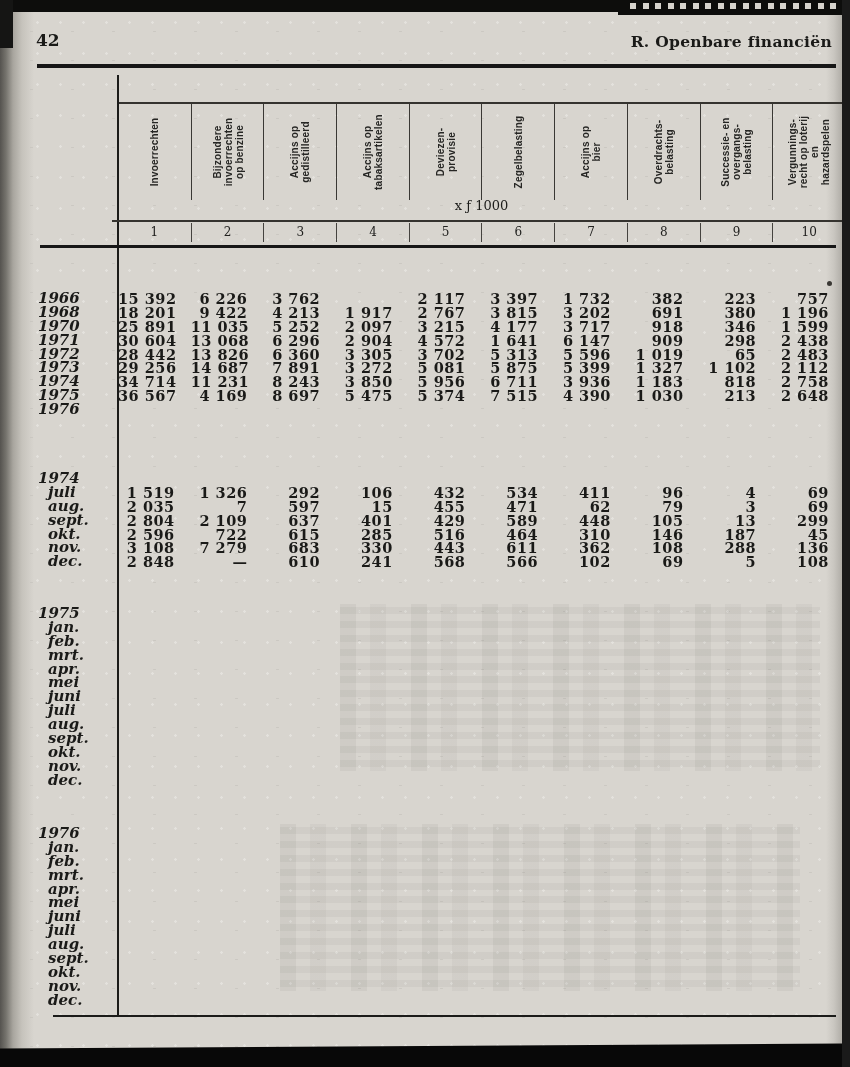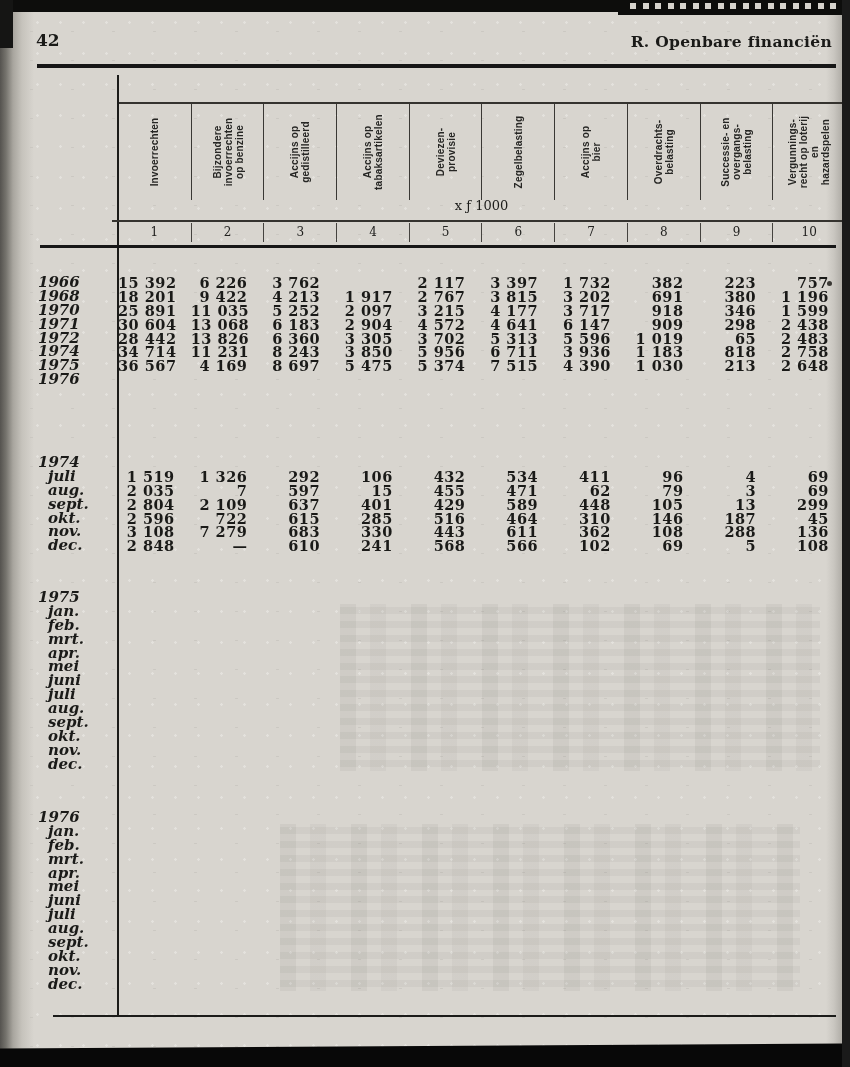--- a/index.html
+++ b/index.html
@@ -46,21 +46,21 @@
     white-space:pre-line;text-align:center;width:max-content;
     font:700 10px/11px "Liberation Sans",sans-serif;letter-spacing:.2px;color:#262624;}
   .unit{left:118px;top:198px;width:727px;text-align:center;
     font:400 13px/16px "DejaVu Serif",serif;color:#1d1d1b;}
   
   .colnum-row{left:118px;top:223px;width:727px;height:19px;display:grid;
     grid-template-columns:repeat(10,1fr);}
   .ncell{text-align:center;font:400 12px/19px "DejaVu Serif",serif;color:#21211f;}
   .ncell + .ncell{border-left:1px solid #45433f;}
   
-  .block{position:absolute;left:35px;width:810px;}
+  .block{position:absolute;left:35px;width:810px;margin-top:16px;}
   .trow{display:grid;grid-template-columns:83px repeat(10,72.7px);height:13.9px;}
   .lcell{font:italic 700 15px/13.9px "DejaVu Serif",serif;padding-left:3px;white-space:nowrap;}
   .lcell.ind{padding-left:13px;}
   .vcell{font:700 14.5px/13.9px "DejaVu Serif",serif;text-align:right;
     padding-right:16px;letter-spacing:.5px;white-space:nowrap;}
   
   .ghost{pointer-events:none;opacity:.5;filter:blur(.6px);
     background:
      repeating-linear-gradient(90deg, rgba(70,68,62,.13) 0 16px, transparent 16px 30px, rgba(70,68,62,.09) 30px 46px, transparent 46px 71px),
      repeating-linear-gradient(180deg, transparent 0 3px, rgba(70,68,62,.10) 3px 10px, transparent 10px 13.9px);}
@@ -186,43 +186,56 @@
           <div class="vcell">4 177</div>
           <div class="vcell">3 717</div>
           <div class="vcell">918</div>
           <div class="vcell">346</div>
           <div class="vcell">1 599</div>
         </div>
         <div class="trow">
           <div class="lcell">1971</div>
           <div class="vcell">30 604</div>
           <div class="vcell">13 068</div>
-          <div class="vcell">6 183</div>
+          <div class="vcell">6 296</div>
           <div class="vcell">2 904</div>
           <div class="vcell">4 572</div>
-          <div class="vcell">4 641</div>
+          <div class="vcell">1 641</div>
           <div class="vcell">6 147</div>
           <div class="vcell">909</div>
           <div class="vcell">298</div>
           <div class="vcell">2 438</div>
         </div>
         <div class="trow">
           <div class="lcell">1972</div>
           <div class="vcell">28 442</div>
           <div class="vcell">13 826</div>
           <div class="vcell">6 360</div>
           <div class="vcell">3 305</div>
           <div class="vcell">3 702</div>
           <div class="vcell">5 313</div>
           <div class="vcell">5 596</div>
           <div class="vcell">1 019</div>
           <div class="vcell">65</div>
           <div class="vcell">2 483</div>
         </div>
         <div class="trow">
+          <div class="lcell">1973</div>
+          <div class="vcell">29 256</div>
+          <div class="vcell">14 687</div>
+          <div class="vcell">7 891</div>
+          <div class="vcell">3 272</div>
+          <div class="vcell">5 081</div>
+          <div class="vcell">5 875</div>
+          <div class="vcell">5 399</div>
+          <div class="vcell">1 327</div>
+          <div class="vcell">1 102</div>
+          <div class="vcell">2 112</div>
+        </div>
+        <div class="trow">
           <div class="lcell">1974</div>
           <div class="vcell">34 714</div>
           <div class="vcell">11 231</div>
           <div class="vcell">8 243</div>
           <div class="vcell">3 850</div>
           <div class="vcell">5 956</div>
           <div class="vcell">6 711</div>
           <div class="vcell">3 936</div>
           <div class="vcell">1 183</div>
           <div class="vcell">818</div>

